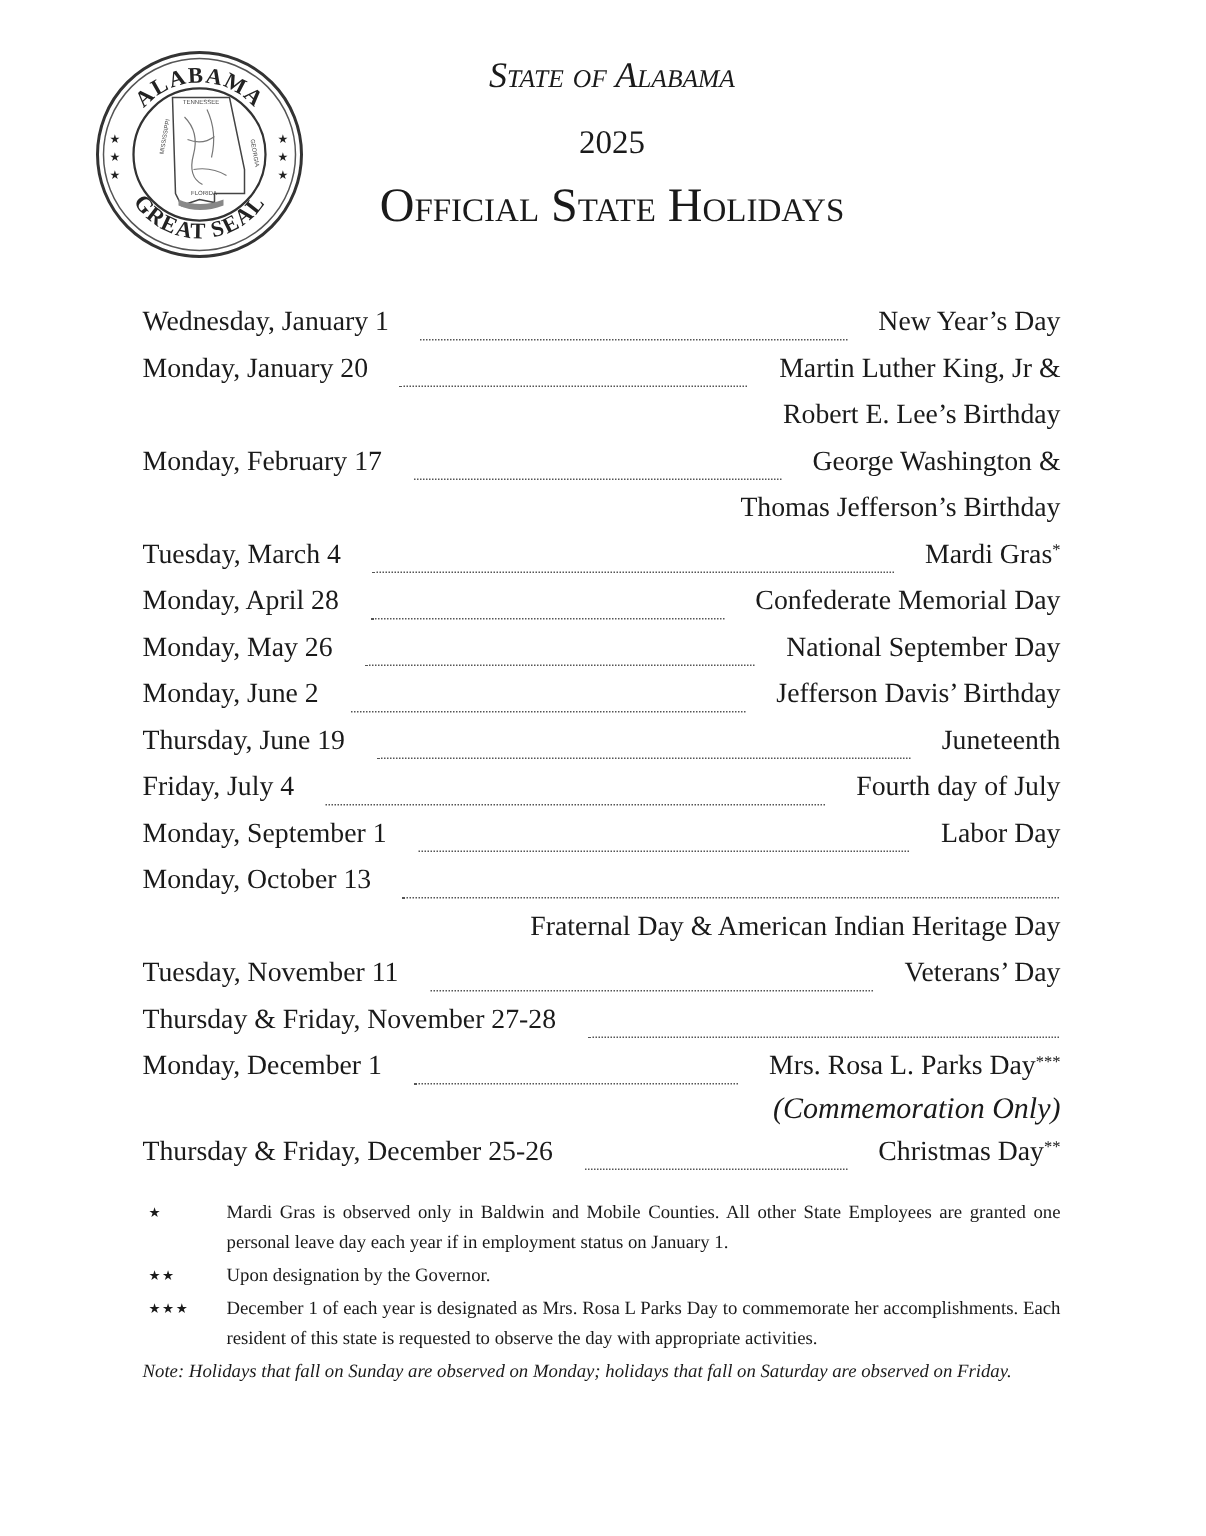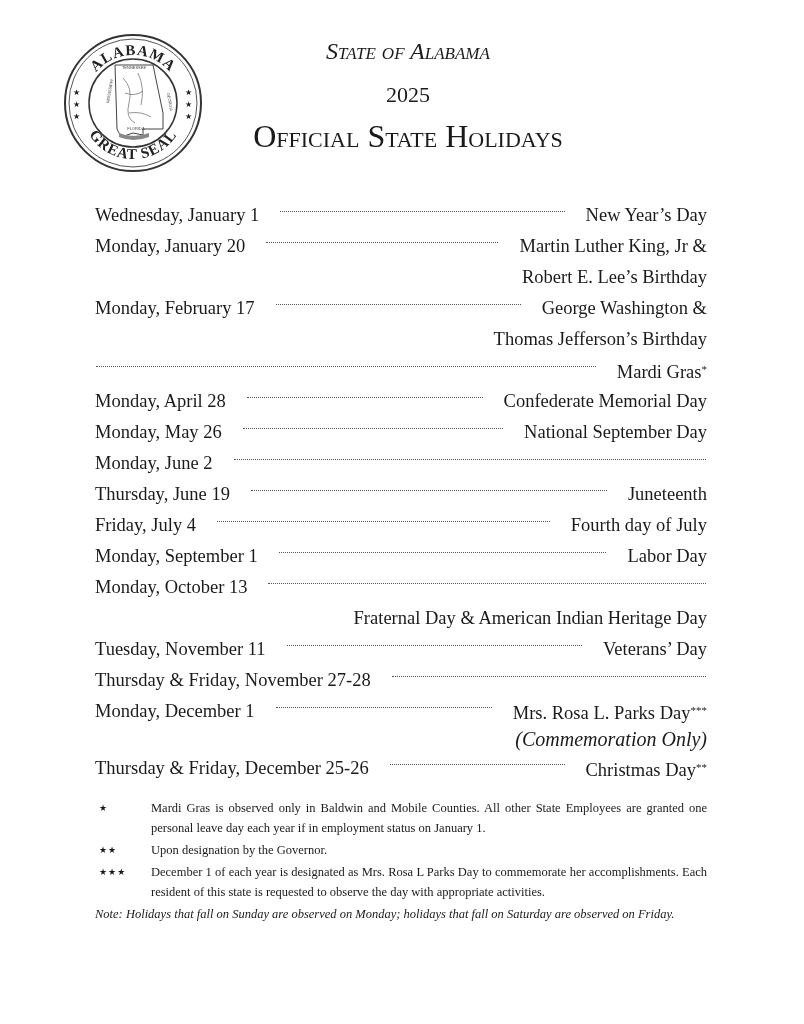--- a/index.html
+++ b/index.html
@@ -35,21 +35,21 @@
     .h3 { top: 118px; font-size: 32px; }
 
     .holidays {
       position: absolute;
       left: 95px;
       top: 200px;
       width: 612px;
     }
     .hrow {
       display: flex;
-      align-items: center;
+      align-items: flex-end;
       height: 31px;
       font-size: 18.5px;
       line-height: 31px;
       white-space: nowrap;
       gap: 20px;
     }
     .hrow .date { flex: 0 0 auto; }
     .hrow .dots {
       flex: 1 1 auto;
       border-bottom: 1.5px dotted #555;
@@ -157,36 +157,38 @@
       <span class="name"><span>Martin Luther King, Jr &amp;</span></span>
     </div>
     <div class="cont">Robert E. Lee’s Birthday</div>
     <div class="hrow">
       <span class="date">Monday, February 17</span>
       <span class="dots"></span>
       <span class="name"><span>George Washington &amp;</span></span>
     </div>
     <div class="cont">Thomas Jefferson’s Birthday</div>
     <div class="hrow">
+      <span class="date">Tuesday, March 4</span>
       <span class="dots"></span>
       <span class="name"><span>Mardi Gras</span><span class="sup">*</span></span>
     </div>
     <div class="hrow">
       <span class="date">Monday, April 28</span>
       <span class="dots"></span>
       <span class="name"><span>Confederate Memorial Day</span></span>
     </div>
     <div class="hrow">
       <span class="date">Monday, May 26</span>
       <span class="dots"></span>
       <span class="name"><span>National September Day</span></span>
     </div>
     <div class="hrow">
       <span class="date">Monday, June 2</span>
       <span class="dots"></span>
+      <span class="name"><span>Jefferson Davis’ Birthday</span></span>
     </div>
     <div class="hrow">
       <span class="date">Thursday, June 19</span>
       <span class="dots"></span>
       <span class="name"><span>Juneteenth</span></span>
     </div>
     <div class="hrow">
       <span class="date">Friday, July 4</span>
       <span class="dots"></span>
       <span class="name"><span>Fourth day of July</span></span>

